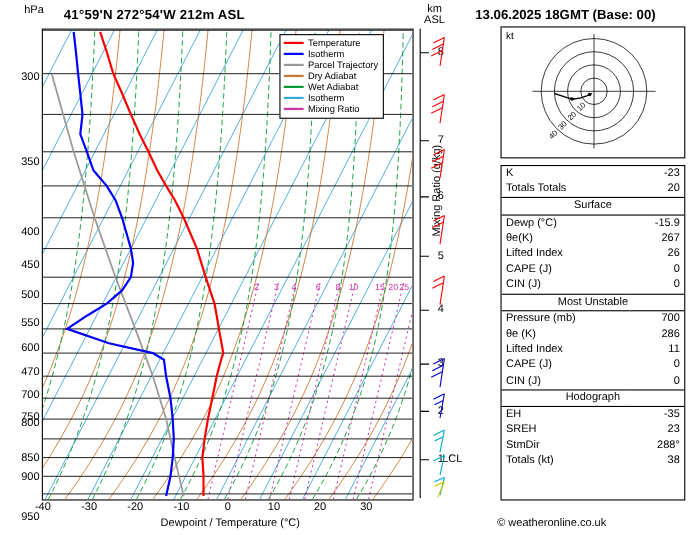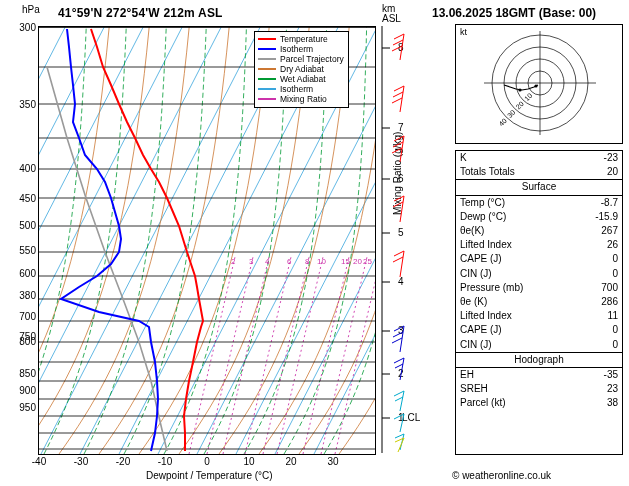--- a/index.html
+++ b/index.html
@@ -10,36 +10,37 @@
     font-size:10px;
     color:#000;
     position:relative;
     overflow:hidden;
   }
   .abs{position:absolute;}
 
   
   #hdr-hpa{left:22px;top:4px;font-size:10px;text-align:center;}
   #hdr-title{left:58px;top:6px;font-size:12px;font-weight:bold;letter-spacing:0.2px;}
-  #hdr-km{left:382px;top:4px;font-size:10px;width:26px;line-height:10px;}
+  #hdr-km{left:382px;top:4px;font-size:10px;text-align:center;width:26px;line-height:10px;}
   #hdr-date{left:432px;top:6px;font-size:12px;font-weight:bold;}
 
   
   #plot{
     left:38px;top:26px;width:336px;height:427px;
     border:1px solid #000;
     background:#fff;
     overflow:hidden;
   }
   #plot svg{display:block;}
 
   
   .ylab{
     position:absolute;left:4px;width:32px;text-align:right;
     font-size:10px;
+    margin-top:43px;
   }
   
   .xlab{
     position:absolute;top:456px;width:30px;text-align:center;font-size:10px;
   }
   #xaxis-title{position:absolute;left:110px;top:470px;font-size:10px;margin-left:36px;}
 
   
   #barbs{left:374px;top:26px;width:44px;height:427px;}
   
@@ -233,27 +234,27 @@
   </div>
 </div>
 
 <div class="abs ylab" style="top:22px">300</div>
 <div class="abs ylab" style="top:99px">350</div>
 <div class="abs ylab" style="top:163px">400</div>
 <div class="abs ylab" style="top:193px">450</div>
 <div class="abs ylab" style="top:220px">500</div>
 <div class="abs ylab" style="top:245px">550</div>
 <div class="abs ylab" style="top:268px">600</div>
-<div class="abs ylab" style="top:290px">380</div>
+<div class="abs ylab" style="top:290px">470</div>
 <div class="abs ylab" style="top:311px">700</div>
 <div class="abs ylab" style="top:331px">750</div>
 <div class="abs ylab" style="top:336px">800</div>
 <div class="abs ylab" style="top:368px">850</div>
 <div class="abs ylab" style="top:385px">900</div>
-<div class="abs ylab" style="top:402px">950</div>
+<div class="abs ylab" style="top:422px">950</div>
 
 <div class="abs xlab" style="left:24px">-40</div>
 <div class="abs xlab" style="left:66px">-30</div>
 <div class="abs xlab" style="left:108px">-20</div>
 <div class="abs xlab" style="left:150px">-10</div>
 <div class="abs xlab" style="left:192px">0</div>
 <div class="abs xlab" style="left:234px">10</div>
 <div class="abs xlab" style="left:276px">20</div>
 <div class="abs xlab" style="left:318px">30</div>
 <div class="abs" id="xaxis-title">Dewpoint / Temperature (°C)</div>
@@ -387,43 +388,42 @@
       <td class="val">-23</td>
     </tr>
     <tr>
       <td>Totals Totals</td>
       <td class="val">20</td>
     </tr>
     <tr class="sec">
       <td colspan="2">Surface</td>
     </tr>
     <tr>
-      <td>Temp (°C)</td>
-      <td class="val">-8.7</td>
-    </tr>
-    <tr>
       <td>Dewp (°C)</td>
       <td class="val">-15.9</td>
     </tr>
     <tr>
       <td>θe(K)</td>
       <td class="val">267</td>
     </tr>
     <tr>
       <td>Lifted Index</td>
       <td class="val">26</td>
     </tr>
     <tr>
       <td>CAPE (J)</td>
       <td class="val">0</td>
     </tr>
     <tr>
       <td>CIN (J)</td>
       <td class="val">0</td>
     </tr>
+    <tr class="sec">
+      <td colspan="2">Most Unstable</td>
+    </tr>
     <tr>
       <td>Pressure (mb)</td>
       <td class="val">700</td>
     </tr>
     <tr>
       <td>θe (K)</td>
       <td class="val">286</td>
     </tr>
     <tr>
       <td>Lifted Index</td>
@@ -442,20 +442,24 @@
     </tr>
     <tr>
       <td>EH</td>
       <td class="val">-35</td>
     </tr>
     <tr>
       <td>SREH</td>
       <td class="val">23</td>
     </tr>
     <tr>
-      <td>Parcel (kt)</td>
+      <td>StmDir</td>
+      <td class="val">288°</td>
+    </tr>
+    <tr>
+      <td>Totals (kt)</td>
       <td class="val">38</td>
     </tr>
   </tbody>
     </table>
 </div>
 
 <div class="abs" id="foot-right">© weatheronline.co.uk</div>
 
 </body></html>

